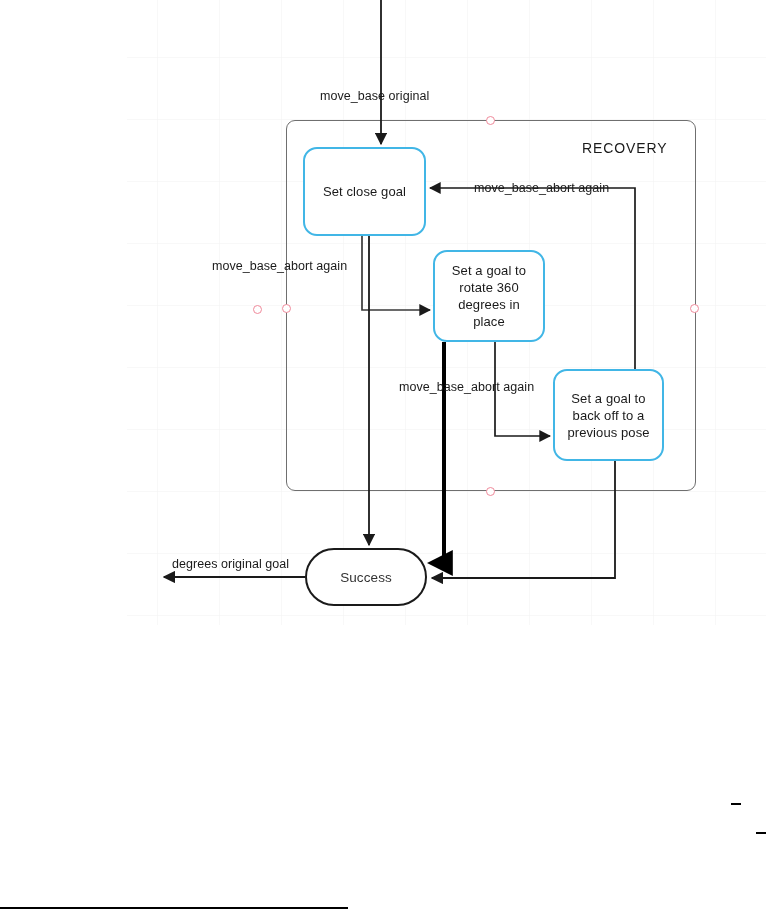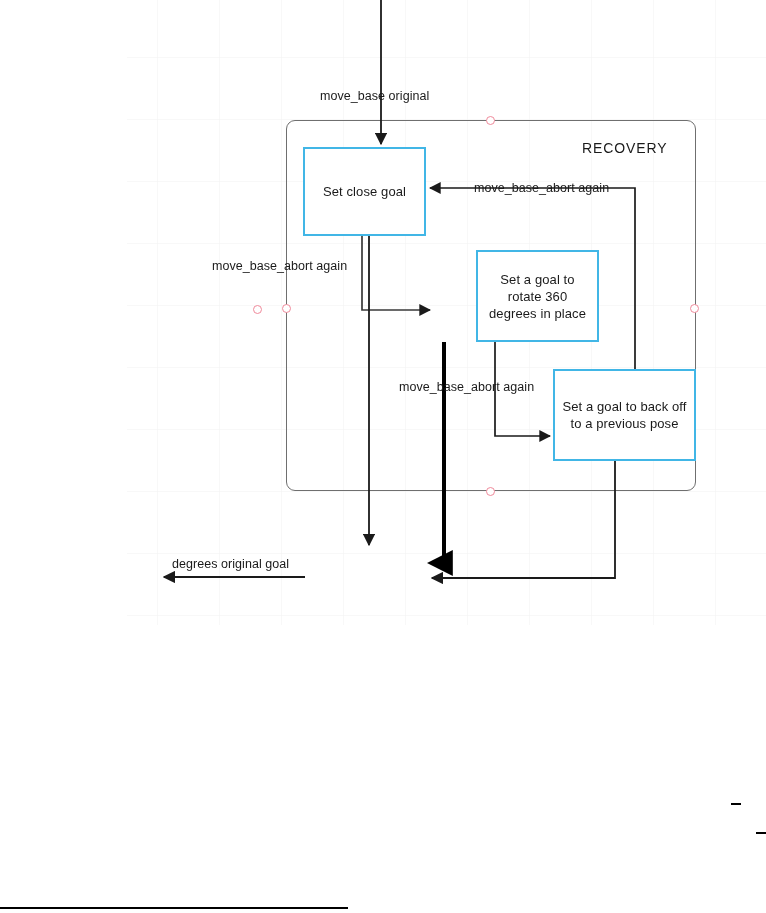--- a/index.html
+++ b/index.html
@@ -35,21 +35,21 @@
     justify-content: center;
     text-align: center;
     background: #ffffff;
     color: #1a1a1a;
     font-size: 13px;
     line-height: 17px;
     letter-spacing: 0.1px;
   }
   .node.state {
     border: 2.5px solid #41b6e6;
-    border-radius: 0;
+    border-radius: 14px;
   }
   .node.terminal {
     border: 2px solid #1a1a1a;
     border-radius: 30px;
     color: #333333;
     font-size: 13.5px;
   }
   .node .node-text {
     padding: 0 6px;
   }
@@ -153,28 +153,31 @@
 
     <g>
       <path d="M 305 577 L 164 577" fill="none" stroke="#1a1a1a" stroke-width="1.8" marker-end="url(#arrow)"></path>
     </g>
   </svg>
 
   <div class="node state" style="left:303px; top:147px; width:123px; height:89px;">
     <span class="node-text">Set close goal</span>
   </div>
 
-  <div class="node state" style="left:433px; top:250px; width:123px; height:92px;margin-left:43px;">
+  <div class="node state" style="left:433px; top:250px; width:112px; height:92px;">
     <span class="node-text">Set a goal to rotate 360 degrees in place</span>
   </div>
 
-  <div class="node state" style="left:553px; top:369px; width:143px; height:92px;">
+  <div class="node state" style="left:553px; top:369px; width:111px; height:92px;">
     <span class="node-text">Set a goal to back off to a previous pose</span>
   </div>
 
+  <div class="node terminal" style="left:305px; top:548px; width:122px; height:58px;">
+    <span class="node-text">Success</span>
+  </div>
 
   <div class="edge-label" style="left:320px; top:89px;">move_base original</div>
 
   <div class="edge-label" style="left:212px; top:259px;">move_base_abort again</div>
 
   <div class="edge-label" style="left:399px; top:380px;">move_base_abort again</div>
 
   <div class="edge-label" style="left:474px; top:181px;">move_base_abort again</div>
 
   <div class="edge-label" style="left:172px; top:557px;">degrees original goal</div>

